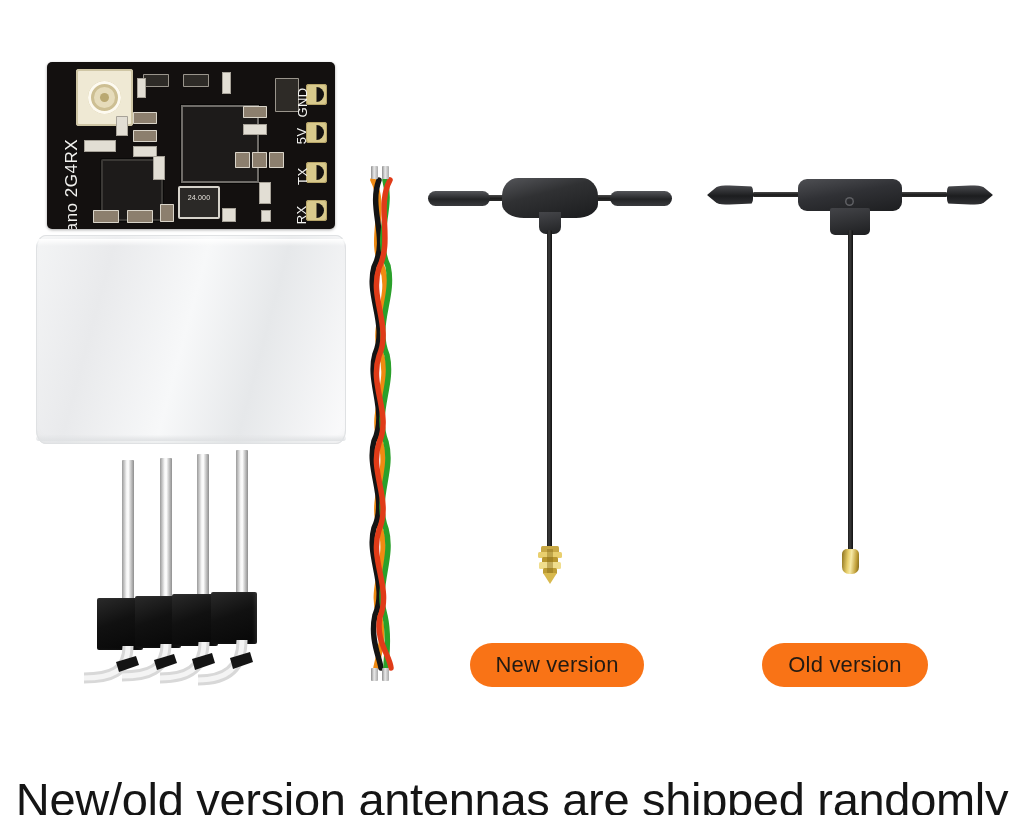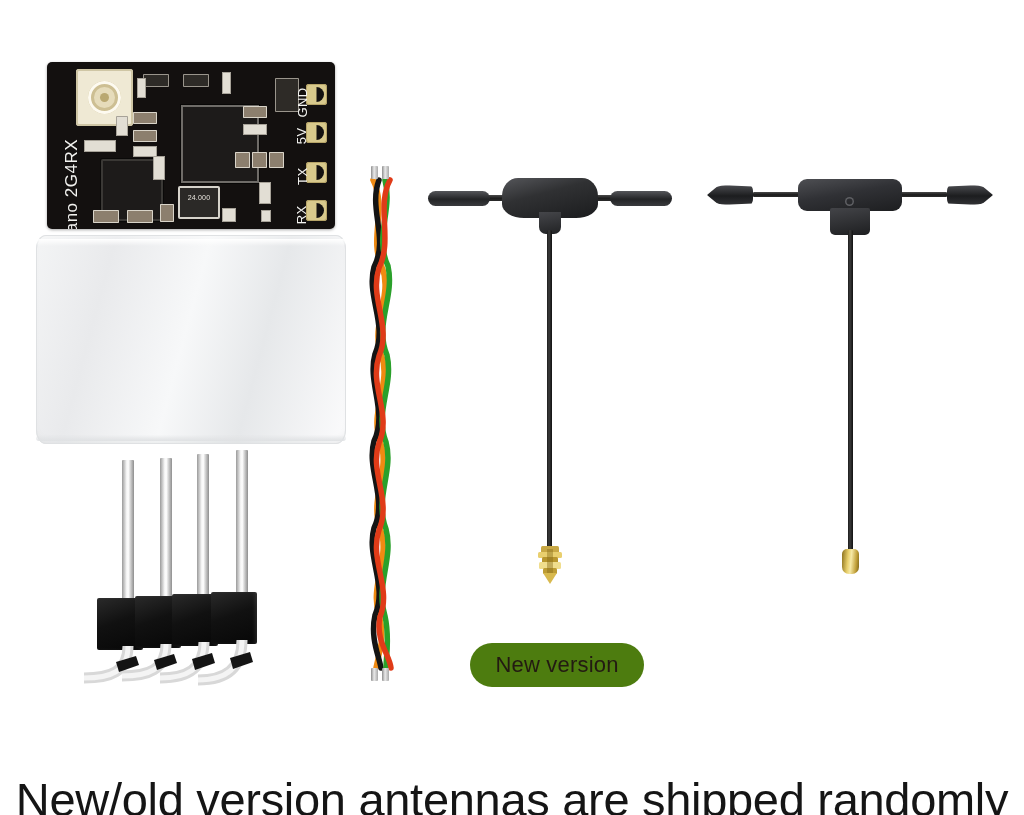--- a/index.html
+++ b/index.html
@@ -248,21 +248,21 @@
     background: linear-gradient(95deg,#8a6f1c,#e8cf6a 35%,#f6e9a6 52%,#c2a13a 80%,#7d6418);
     border-radius: 5px 5px 7px 7px;
   }
 
   
   .badge {
     position: absolute;
     display: flex;
     align-items: center;
     justify-content: center;
-    background: #4d7c0f;
+    background: #f97316;
     border-radius: 22px;
     color: #231a12;
     font-size: 22px;
     letter-spacing: .2px;
     height: 44px;
   }
   .badge-new { left: 470px; top: 643px; width: 174px; }
   .badge-old { left: 762px; top: 643px; width: 166px; }
 
   
@@ -421,16 +421,19 @@
     <div class="ant-neck-old" style="left:130px; top:40px;"></div>
 
     <div class="ant-coax" style="left:148px; top:62px; height:322px;"></div>
 
     <div class="conn-sma" style="left:142px; top:381px;"></div>
   </div>
 
   <div class="badge badge-new">
     <span>New version</span>
   </div>
+  <div class="badge badge-old">
+    <span>Old version</span>
+  </div>
 
   <div class="caption">New/old version antennas are shipped randomly</div>
 
 </div>
 
 </body></html>

